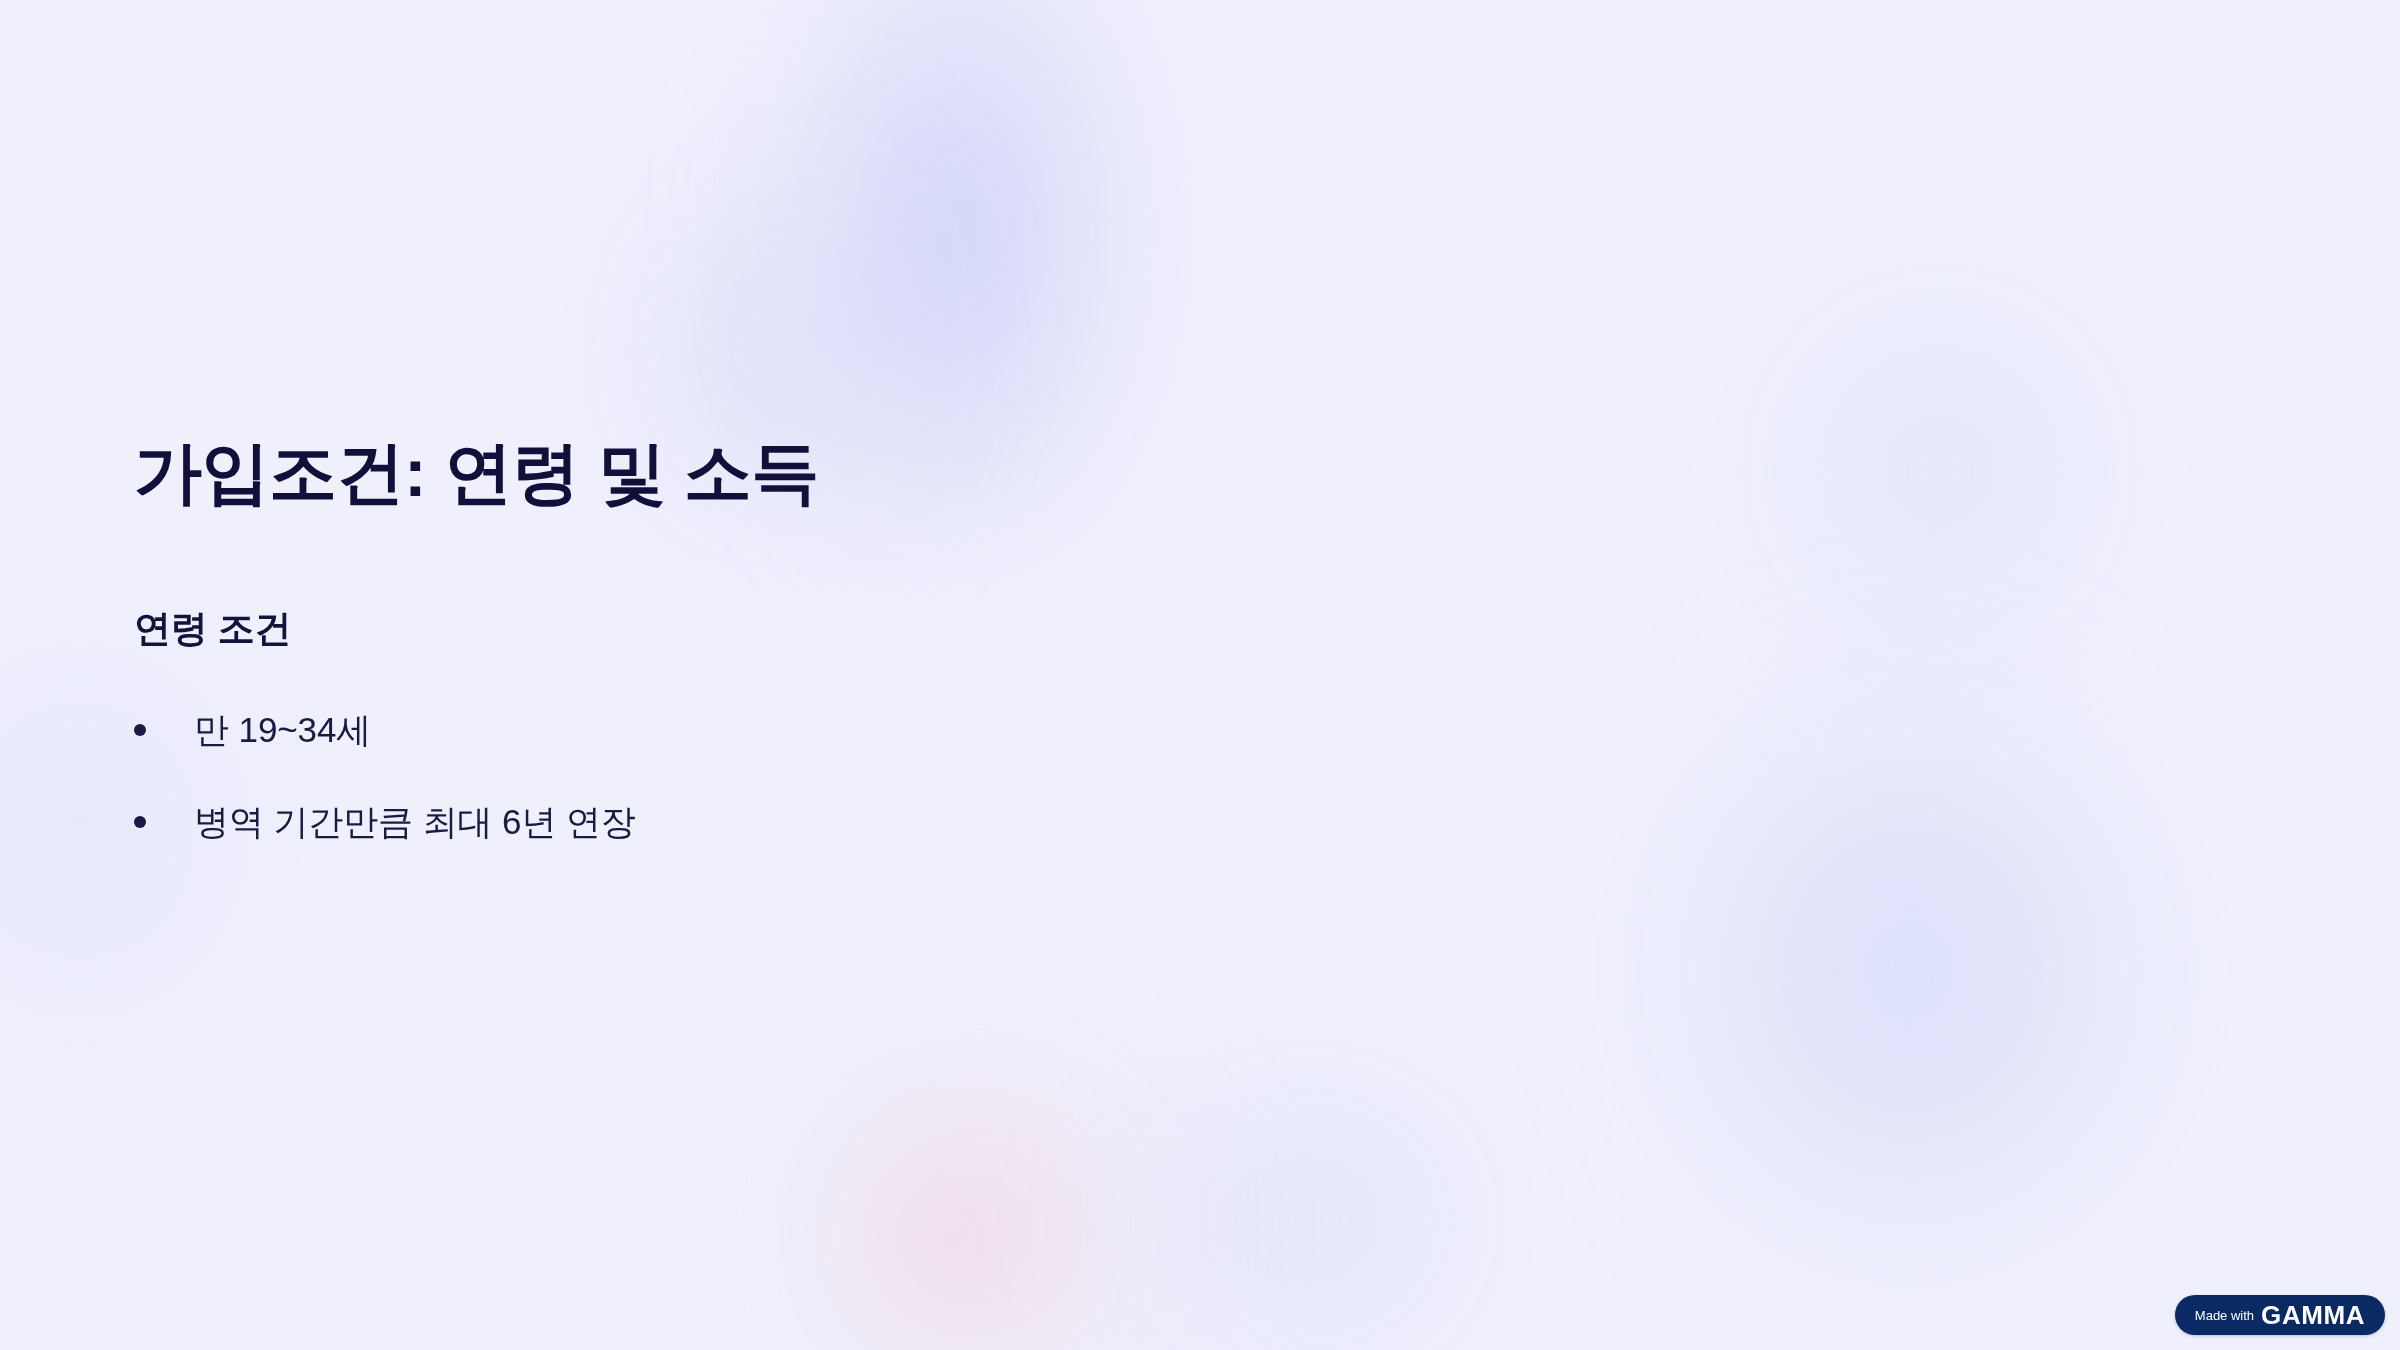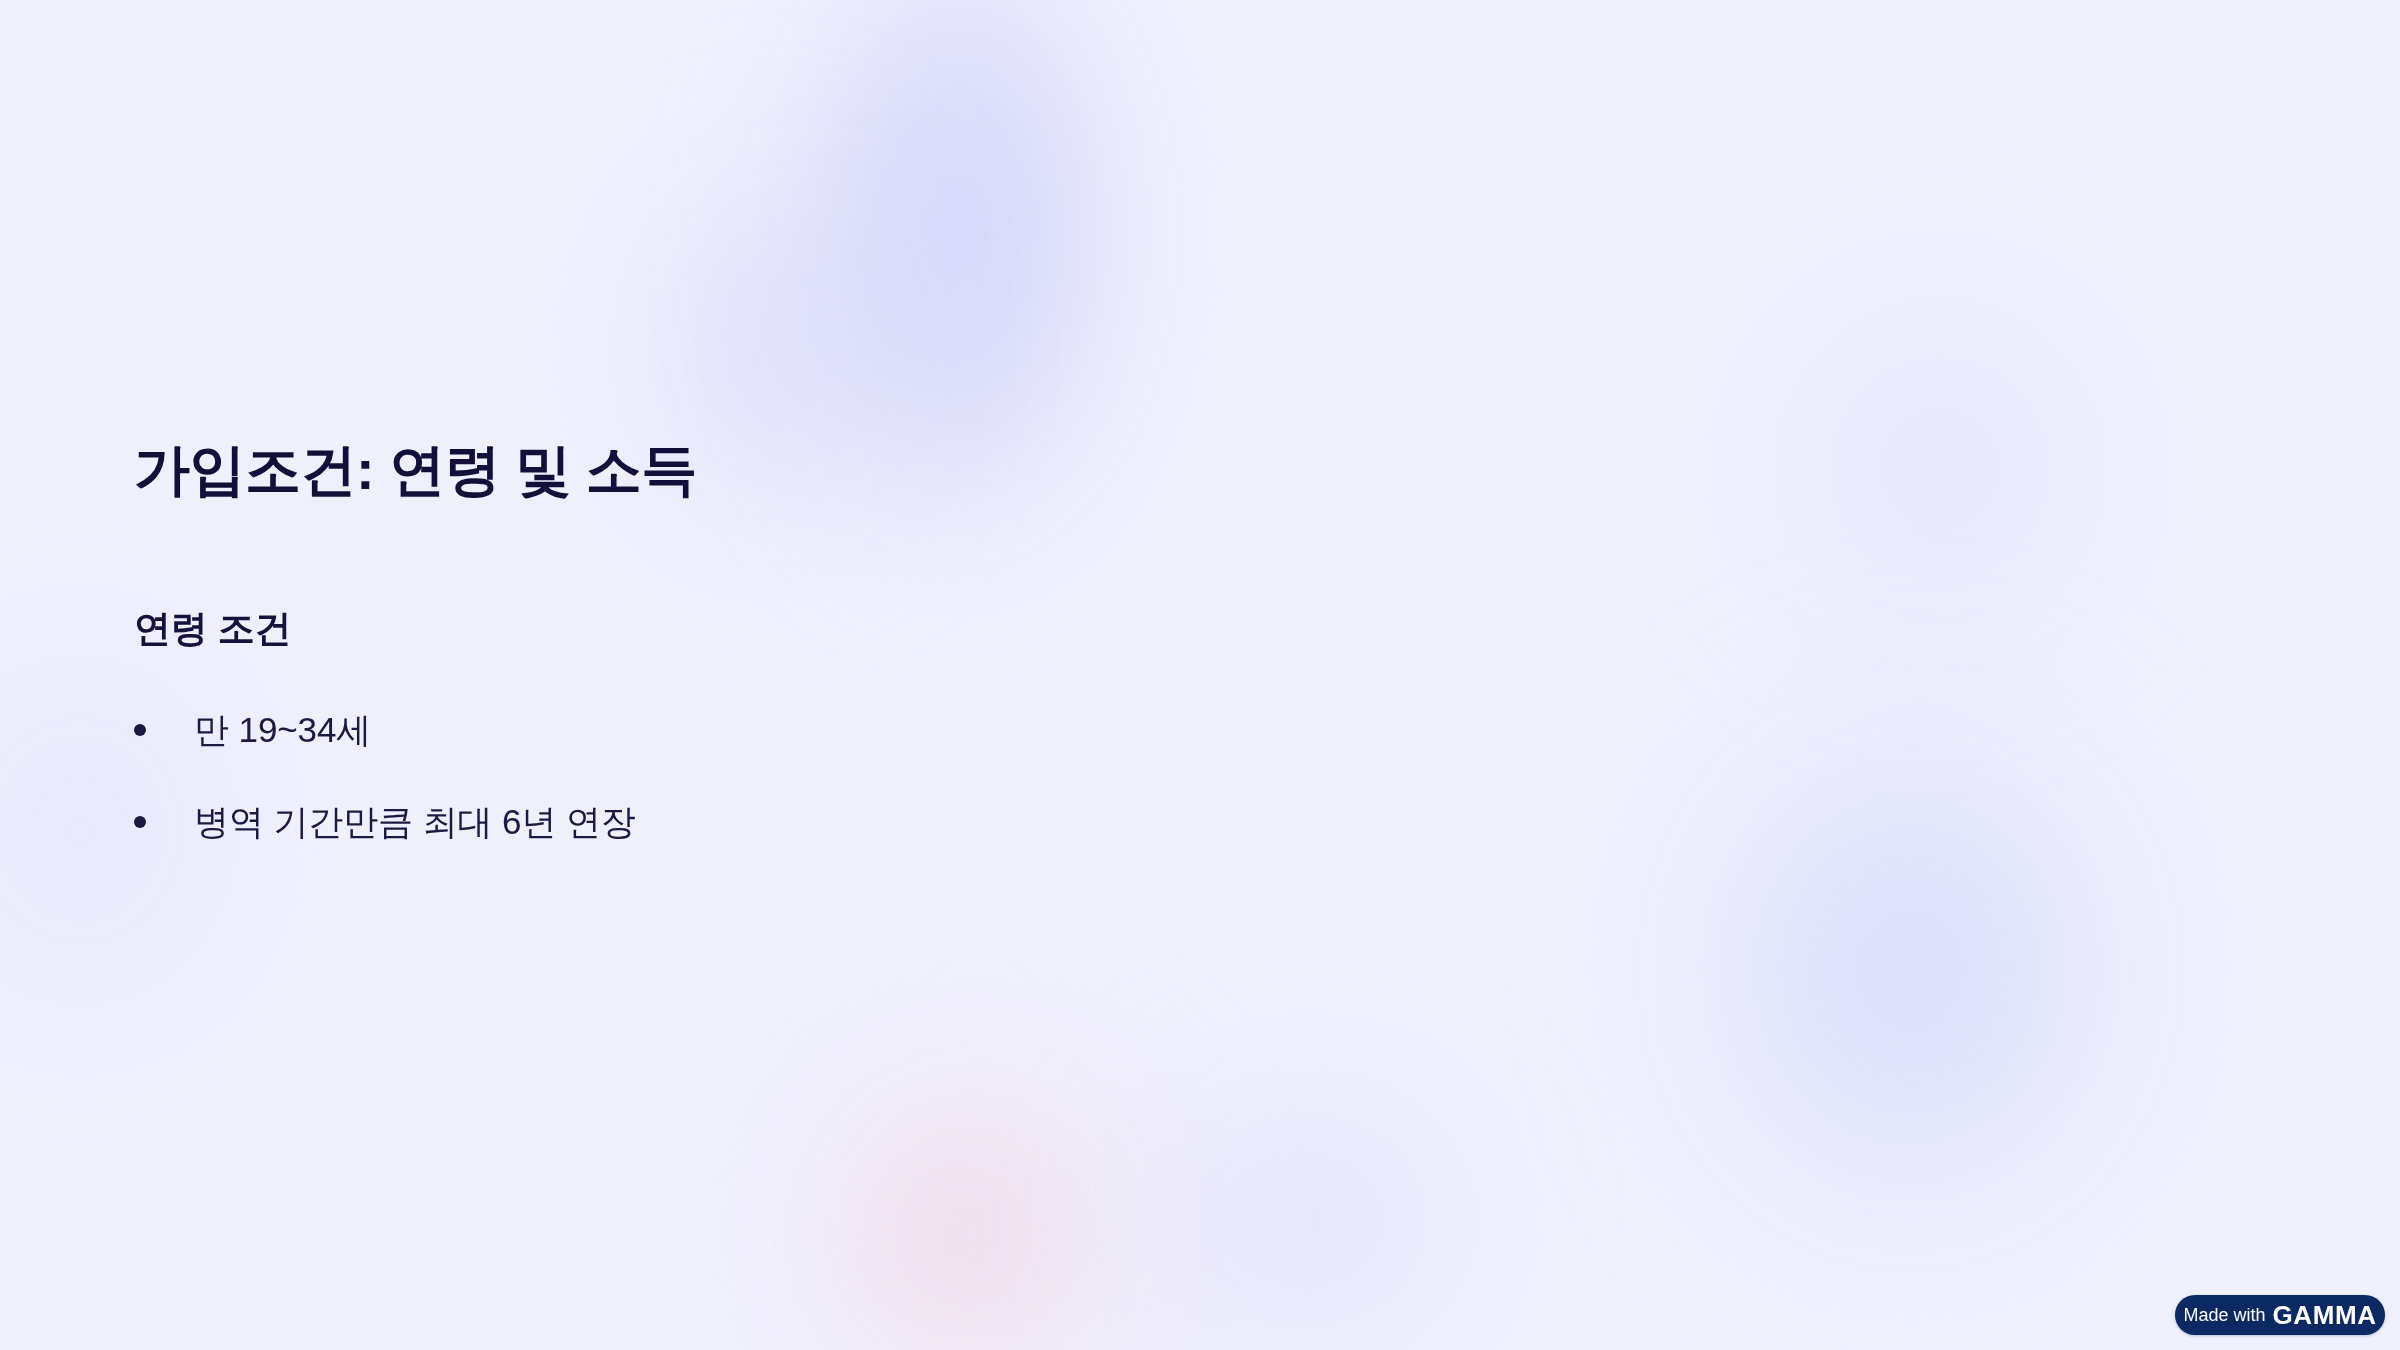--- a/index.html
+++ b/index.html
@@ -111,22 +111,22 @@
 
   
   .content {
     position: absolute;
     inset: 0;
   }
 
   .page-title {
     position: absolute;
     left: 134px;
-    top: 401px;
-    font-size: 56px;
+    top: 388px;
+    font-size: 68px;
     font-weight: 700;
     letter-spacing: -0.5px;
     color: #12103a;
     line-height: 1.12;
     white-space: nowrap;
   }
 
   .columns {
     position: absolute;
     left: 134px;
@@ -203,21 +203,21 @@
     display: flex;
     align-items: center;
     justify-content: center;
     gap: 7px;
     text-decoration: none;
     box-shadow: 0 1px 3px rgba(11, 42, 99, 0.25);
   }
 
   .gamma-badge-made {
     color: #ffffff;
-    font-size: 18px;
+    font-size: 13px;
     font-weight: 400;
     letter-spacing: 0px;
     line-height: 1;
     text-align: right;
   }
 
   .gamma-badge-brand {
     color: #ffffff;
     font-size: 26px;
     font-weight: 700;

